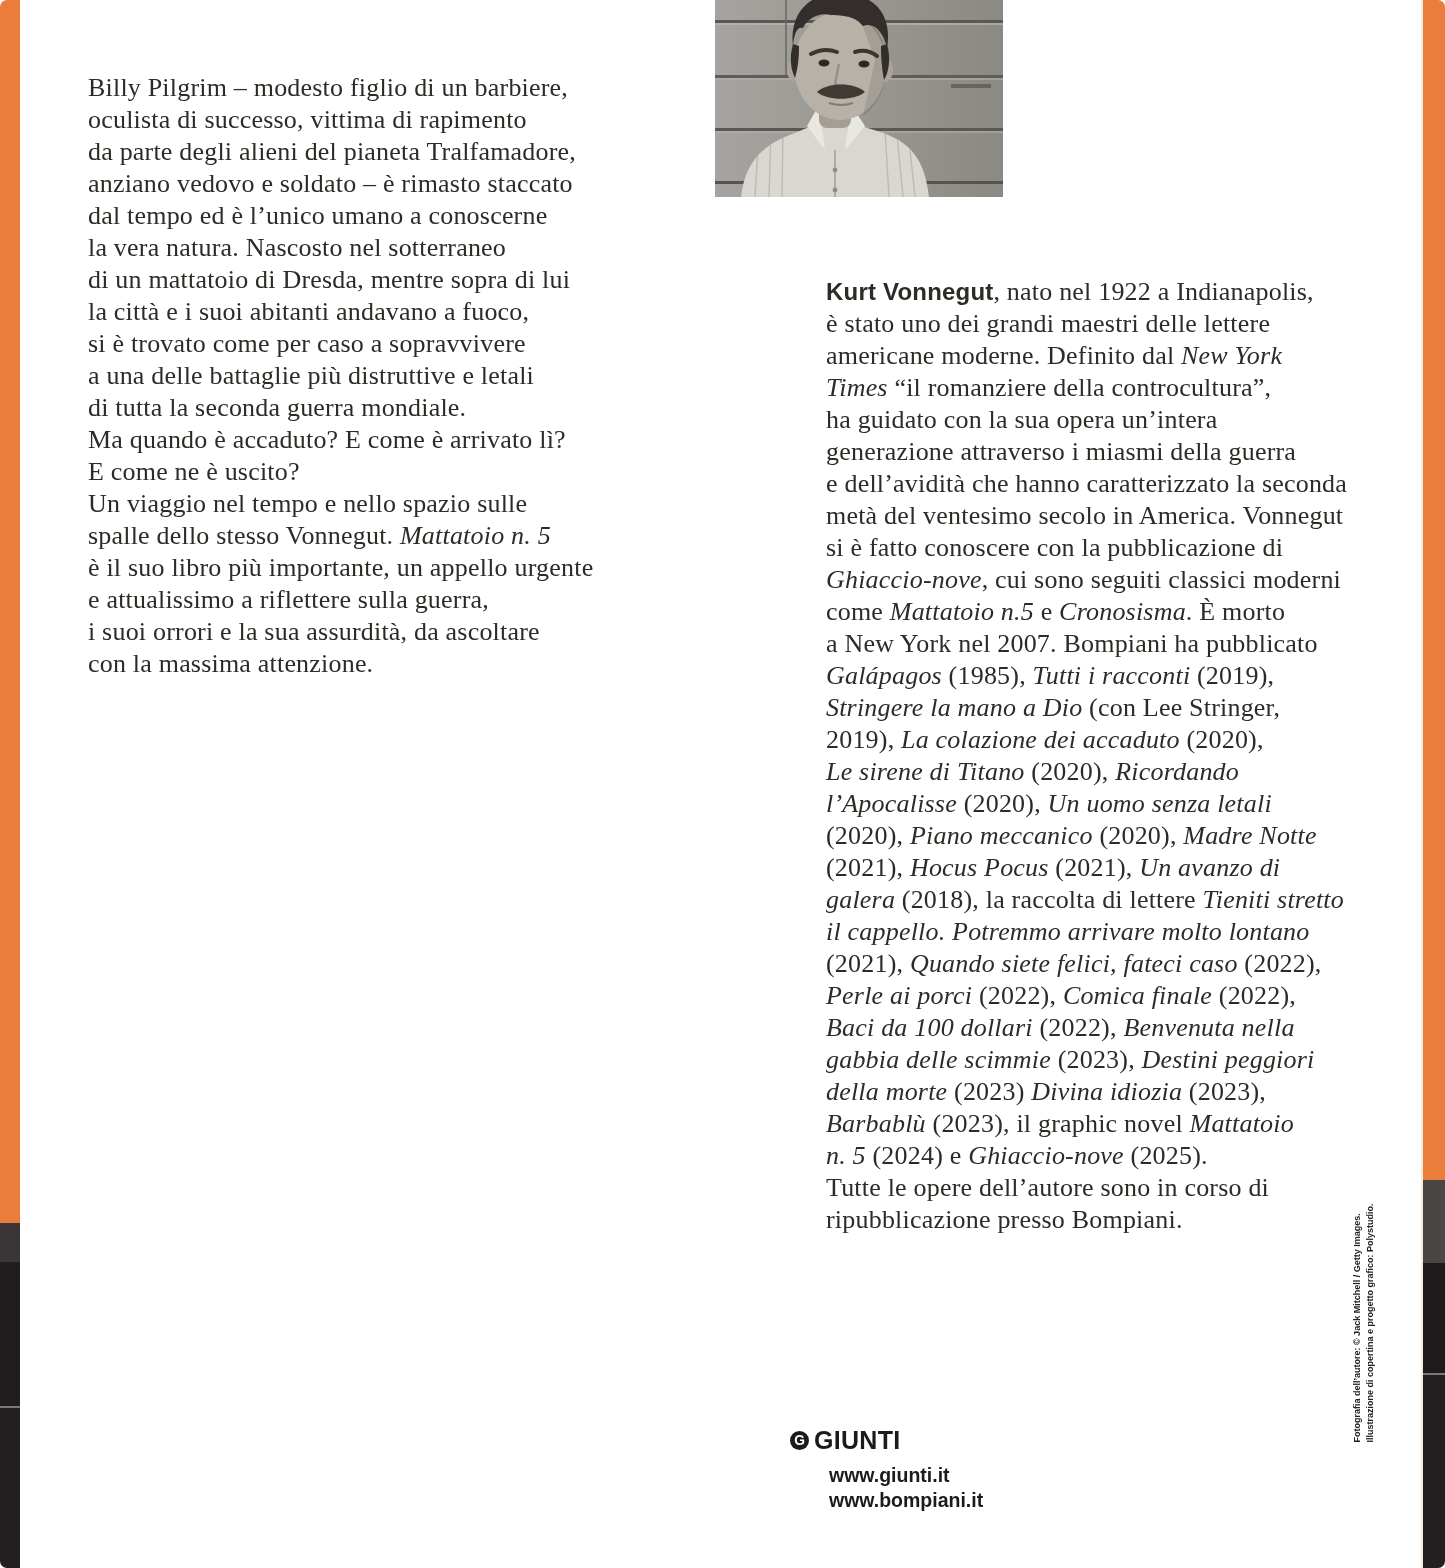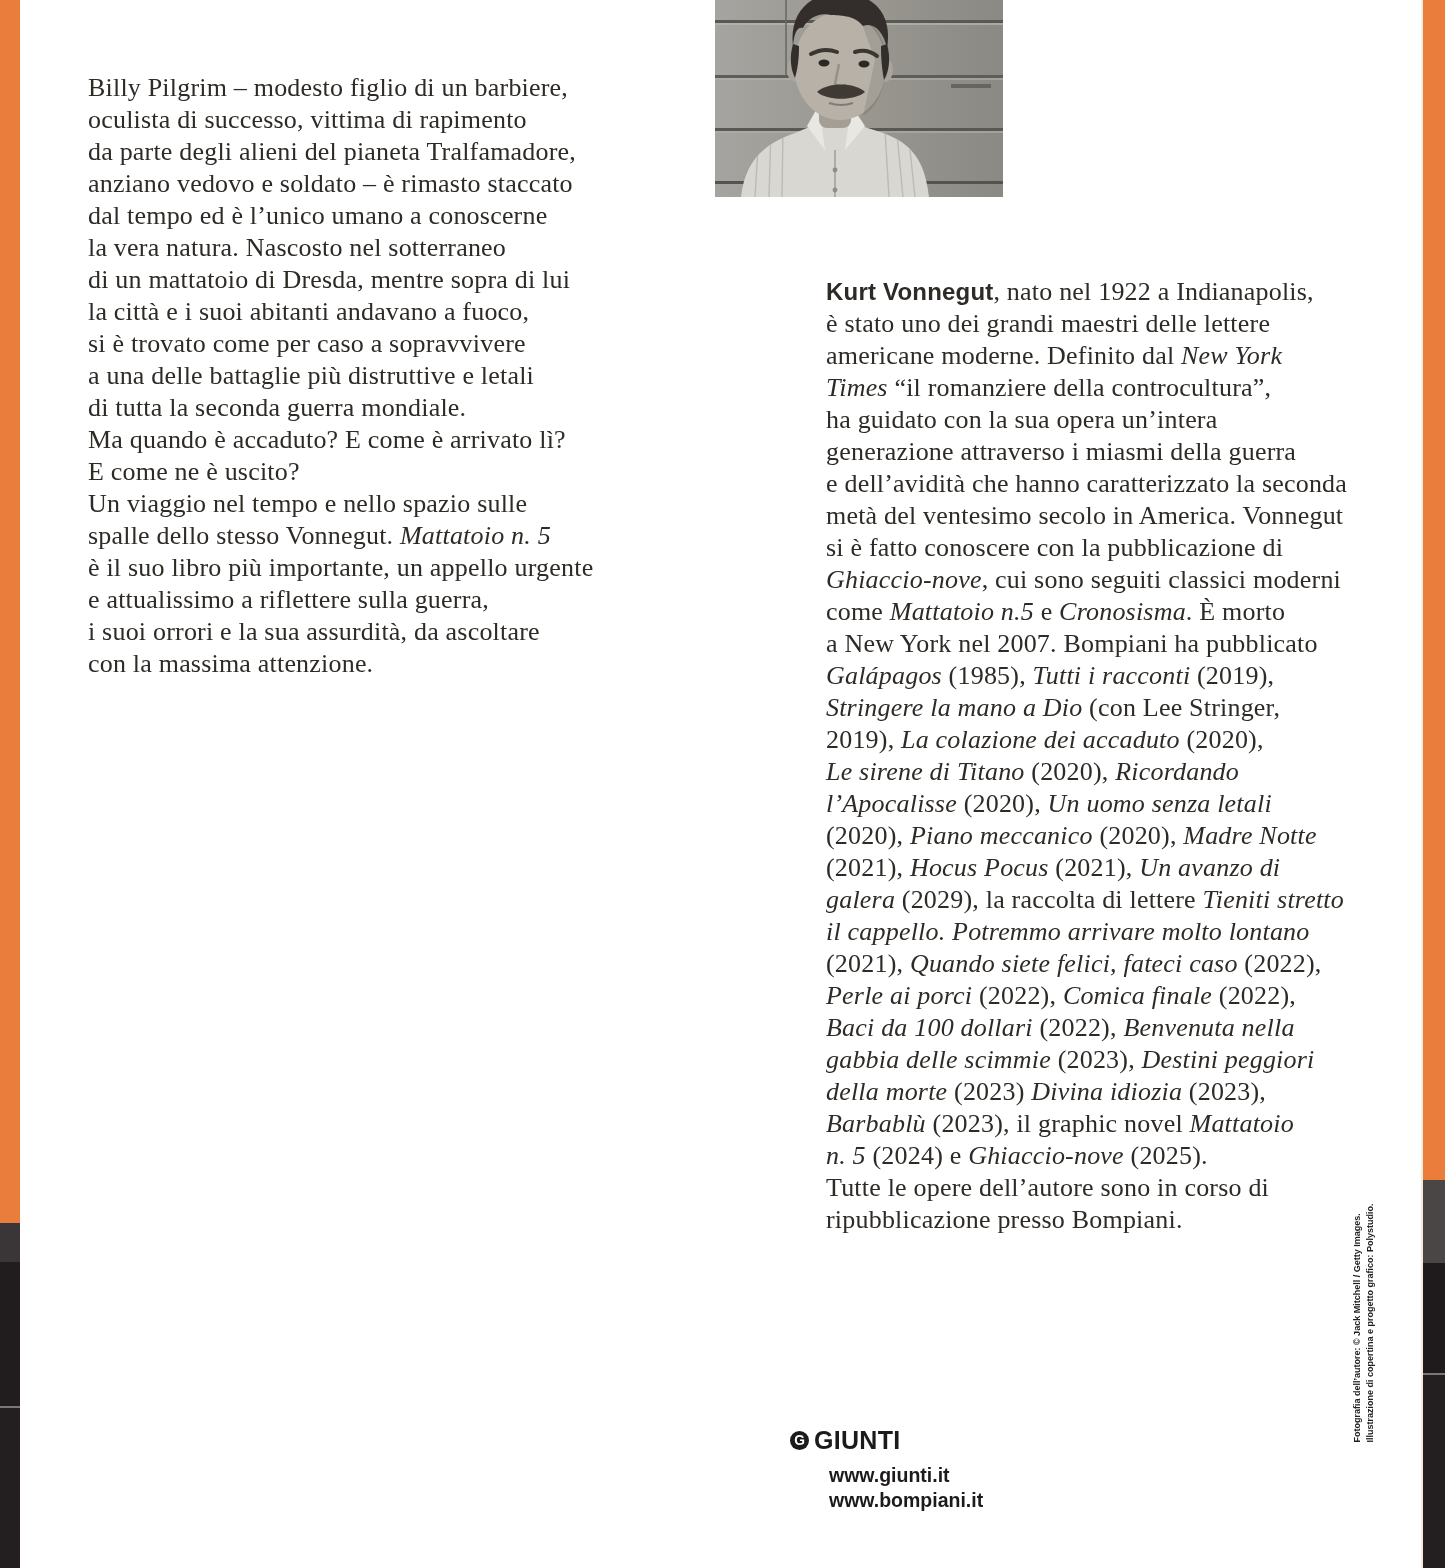--- a/index.html
+++ b/index.html
@@ -2,20 +2,21 @@
 <html><head>
 <meta charset="utf-8">
 <style>
   html,body{margin:0;padding:0;background:#ffffff;}
   .page{
     position:relative;
     width:1445px;height:1568px;
     background:#ffffff;
     overflow:hidden;
     font-family:"Liberation Serif","DejaVu Serif",serif;
+    border-radius:7px;
   }
   
   .edge{position:absolute;top:0;height:1568px;}
   .edge-left{left:0;width:20px;}
   .edge-right{right:0;width:24px;background:#f3ecdc;}
   .edge .seg{position:absolute;left:0;width:100%;}
   .edge-right .seg{left:2px;width:22px;}
   
   .flaptext{
     position:absolute;
@@ -156,21 +157,21 @@
 </span><span class="seg-i">Ghiaccio-nove</span><span>, cui sono seguiti classici moderni
 come </span><span class="seg-i">Mattatoio n.5</span><span> e </span><span class="seg-i">Cronosisma</span><span>. È morto
 a New York nel 2007. Bompiani ha pubblicato
 </span><span class="seg-i">Galápagos</span><span> (1985), </span><span class="seg-i">Tutti i racconti</span><span> (2019),
 </span><span class="seg-i">Stringere la mano a Dio</span><span> (con Lee Stringer,
 2019), </span><span class="seg-i">La colazione dei accaduto</span><span> (2020),
 </span><span class="seg-i">Le sirene di Titano</span><span> (2020), </span><span class="seg-i">Ricordando
 l’Apocalisse</span><span> (2020), </span><span class="seg-i">Un uomo senza letali</span><span>
 (2020), </span><span class="seg-i">Piano meccanico</span><span> (2020), </span><span class="seg-i">Madre Notte</span><span>
 (2021), </span><span class="seg-i">Hocus Pocus</span><span> (2021), </span><span class="seg-i">Un avanzo di
-galera</span><span> (2029), la raccolta di lettere </span><span class="seg-i">Tieniti stretto
+galera</span><span> (2018), la raccolta di lettere </span><span class="seg-i">Tieniti stretto
 il cappello. Potremmo arrivare molto lontano</span><span>
 (2021), </span><span class="seg-i">Quando siete felici, fateci caso</span><span> (2022),
 </span><span class="seg-i">Perle ai porci</span><span> (2022), </span><span class="seg-i">Comica finale</span><span> (2022),
 </span><span class="seg-i">Baci da 100 dollari</span><span> (2022), </span><span class="seg-i">Benvenuta nella
 gabbia delle scimmie</span><span> (2023), </span><span class="seg-i">Destini peggiori
 della morte</span><span> (2023) </span><span class="seg-i">Divina idiozia</span><span> (2023),
 </span><span class="seg-i">Barbablù</span><span> (2023), il graphic novel </span><span class="seg-i">Mattatoio
 n. 5</span><span> (2024) e </span><span class="seg-i">Ghiaccio-nove</span><span> (2025).
 Tutte le opere dell’autore sono in corso di
 ripubblicazione presso Bompiani.</span></div>

